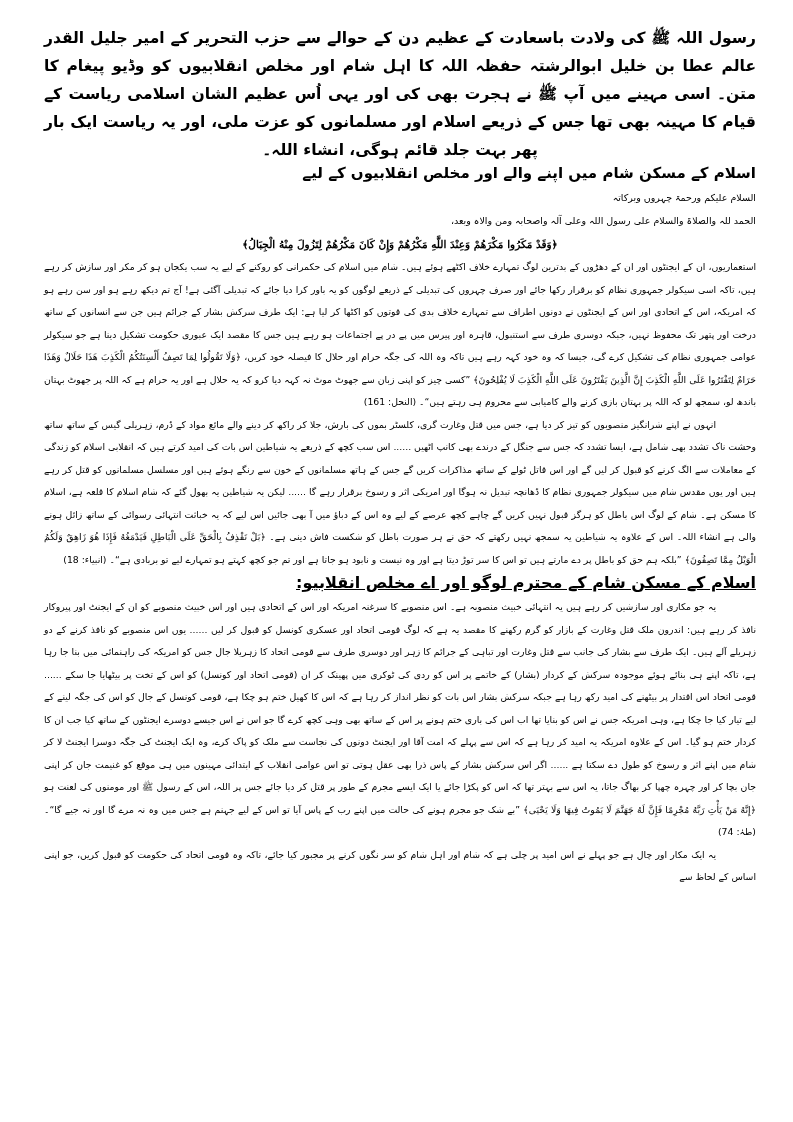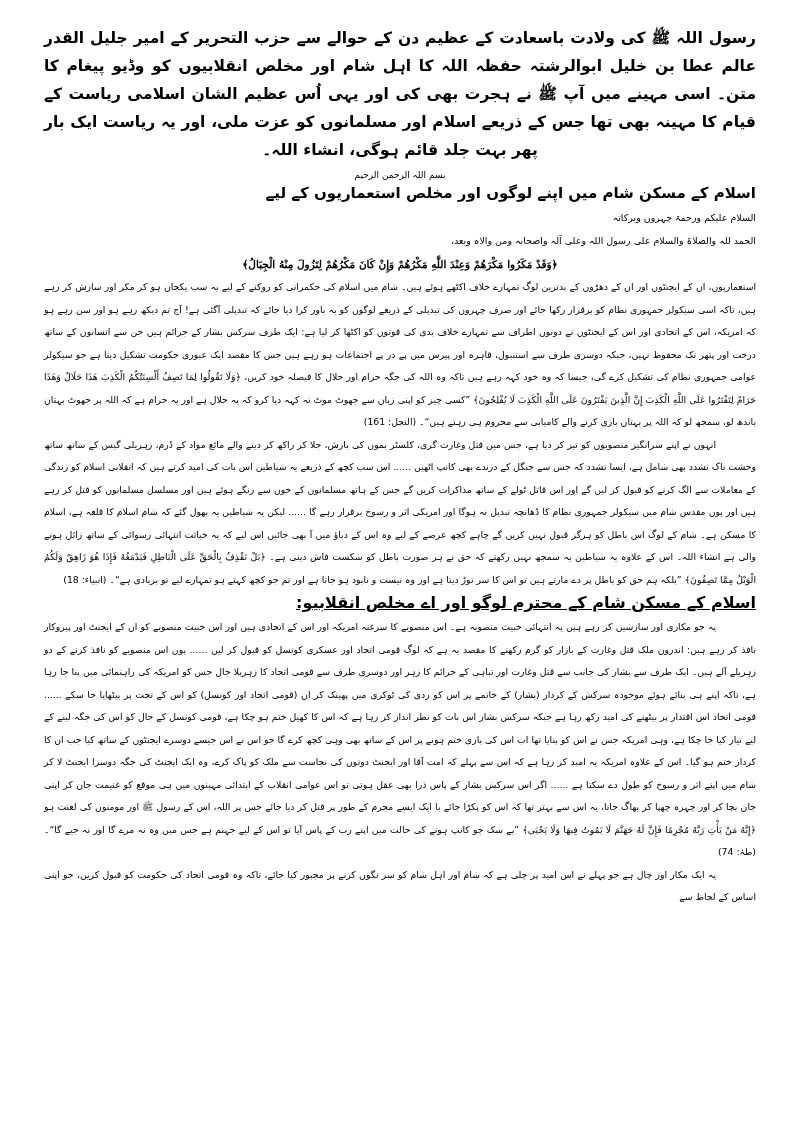--- a/index.html
+++ b/index.html
@@ -15,22 +15,21 @@
   .para.indent { text-indent: 40px; }
   .subhead { font-size: 16px; font-weight: bold; text-decoration: underline; margin: 2px 0 4px; }
   .ayah { font-family: "DejaVu Serif", serif; font-size: 9.3px; }
   .ref { direction: rtl; }
 </style>
 </head>
 <body>
 
 <div class="page">
   <p class="intro">رسول اللہ ﷺ کی ولادت باسعادت کے عظیم دن کے حوالے سے حزب التحریر کے امیر جلیل القدر عالم عطا بن خلیل ابوالرشتہ حفظہ اللہ کا اہل شام اور مخلص انقلابیوں کو وڈیو پیغام کا متن۔ اسی مہینے میں آپ ﷺ نے ہجرت بھی کی اور یہی اُس عظیم الشان اسلامی ریاست کے قیام کا مہینہ بھی تھا جس کے ذریعے اسلام اور مسلمانوں کو عزت ملی، اور یہ ریاست ایک بار پھر بہت جلد قائم ہوگی، انشاء اللہ۔</p>
-  <div class="bismillah">بسم اللہ الرحمن الرحیم</div>
-  <div class="title">اسلام کے مسکن شام میں اپنے لوگوں اور مخلص استعماریوں کے لیے</div>
+  <div class="title">اسلام کے مسکن شام میں اپنے والے اور مخلص انقلابیوں کے لیے</div>
   <div class="greet">السلام علیکم ورحمۃ چہروں وبرکاتہ</div>
   <div class="greet">الحمد للہ والصلاۃ والسلام علی رسول اللہ وعلی آلہ واصحابہ ومن والاہ وبعد،</div>
 
   <div class="ayah-line">﴿وَقَدْ مَكَرُوا مَكْرَهُمْ وَعِنْدَ اللَّهِ مَكْرُهُمْ وَإِنْ كَانَ مَكْرُهُمْ لِتَزُولَ مِنْهُ الْجِبَالُ﴾</div>
 
   <p class="para">
     <span>استعماریوں، ان کے ایجنٹوں اور ان کے دھڑوں کے بدترین لوگ تمہارے خلاف اکٹھے ہوئے ہیں۔ شام میں اسلام کی حکمرانی کو روکنے کے لیے یہ سب یکجان ہو کر مکر اور سازش کر رہے ہیں، تاکہ اسی سیکولر جمہوری نظام کو برقرار رکھا جائے اور صرف چہروں کی تبدیلی کے ذریعے لوگوں کو یہ باور کرا دیا جائے کہ تبدیلی آگئی ہے! آج تم دیکھ رہے ہو اور سن رہے ہو کہ امریکہ، اس کے اتحادی اور اس کے ایجنٹوں نے دونوں اطراف سے تمہارے خلاف بدی کی قوتوں کو اکٹھا کر لیا ہے: ایک طرف سرکش بشار کے جرائم ہیں جن سے انسانوں کے ساتھ درخت اور پتھر تک محفوظ نہیں، جبکہ دوسری طرف سے استنبول، قاہرہ اور پیرس میں پے در پے اجتماعات ہو رہے ہیں جس کا مقصد ایک عبوری حکومت تشکیل دینا ہے جو سیکولر عوامی جمہوری نظام کی تشکیل کرے گی، جیسا کہ وہ خود کہہ رہے ہیں تاکہ وہ اللہ کی جگہ حرام اور حلال کا فیصلہ خود کریں،</span>
     <span class="ayah">﴿وَلَا تَقُولُوا لِمَا تَصِفُ أَلْسِنَتُكُمُ الْكَذِبَ هَذَا حَلَالٌ وَهَذَا حَرَامٌ لِتَفْتَرُوا عَلَى اللَّهِ الْكَذِبَ إِنَّ الَّذِينَ يَفْتَرُونَ عَلَى اللَّهِ الْكَذِبَ لَا يُفْلِحُونَ﴾</span>
     <span>”کسی چیز کو اپنی زبان سے جھوٹ موٹ نہ کہہ دیا کرو کہ یہ حلال ہے اور یہ حرام ہے کہ اللہ پر جھوٹ بہتان باندھ لو، سمجھ لو کہ اللہ پر بہتان بازی کرنے والے کامیابی سے محروم ہی رہتے ہیں“۔</span>
     <span class="ref">(النحل: 161)</span>
@@ -41,18 +40,18 @@
     <span class="ayah">﴿بَلْ نَقْذِفُ بِالْحَقِّ عَلَى الْبَاطِلِ فَيَدْمَغُهُ فَإِذَا هُوَ زَاهِقٌ وَلَكُمُ الْوَيْلُ مِمَّا تَصِفُونَ﴾</span>
     <span>”بلکہ ہم حق کو باطل پر دے مارتے ہیں تو اس کا سر توڑ دیتا ہے اور وہ نیست و نابود ہو جاتا ہے اور تم جو کچھ کہتے ہو تمہارے لیے تو بربادی ہے“۔</span>
     <span class="ref">(انبیاء: 18)</span>
   </p>
 
   <div class="subhead">اسلام کے مسکن شام کے محترم لوگو اور اے مخلص انقلابیو:</div>
 
   <p class="para indent">
     <span>یہ جو مکاری اور سازشیں کر رہے ہیں یہ انتہائی خبیث منصوبہ ہے۔ اس منصوبے کا سرغنہ امریکہ اور اس کے اتحادی ہیں اور اس خبیث منصوبے کو ان کے ایجنٹ اور پیروکار نافذ کر رہے ہیں: اندرون ملک قتل وغارت کے بازار کو گرم رکھنے کا مقصد یہ ہے کہ لوگ قومی اتحاد اور عسکری کونسل کو قبول کر لیں ...... یوں اس منصوبے کو نافذ کرنے کے دو زہریلے آلے ہیں۔ ایک طرف سے بشار کی جانب سے قتل وغارت اور تباہی کے جرائم کا زہر اور دوسری طرف سے قومی اتحاد کا زہریلا جال جس کو امریکہ کی راہنمائی میں بنا جا رہا ہے، تاکہ اپنے ہی بنائے ہوئے موجودہ سرکش کے کردار (بشار) کے خاتمے پر اس کو ردی کی ٹوکری میں پھینک کر ان (قومی اتحاد اور کونسل) کو اس کے تخت پر بیٹھایا جا سکے ...... قومی اتحاد اس اقتدار پر بیٹھنے کی امید رکھ رہا ہے جبکہ سرکش بشار اس بات کو نظر انداز کر رہا ہے کہ اس کا کھیل ختم ہو چکا ہے، قومی کونسل کے جال کو اس کی جگہ لینے کے لیے تیار کیا جا چکا ہے، وہی امریکہ جس نے اس کو بنایا تھا اب اس کی باری ختم ہونے پر اس کے ساتھ بھی وہی کچھ کرے گا جو اس نے اس جیسے دوسرے ایجنٹوں کے ساتھ کیا جب ان کا کردار ختم ہو گیا۔ اس کے علاوہ امریکہ یہ امید کر رہا ہے کہ اس سے پہلے کہ امت آقا اور ایجنٹ دونوں کی نجاست سے ملک کو پاک کرے، وہ ایک ایجنٹ کی جگہ دوسرا ایجنٹ لا کر شام میں اپنے اثر و رسوخ کو طول دے سکتا ہے ...... اگر اس سرکش بشار کے پاس ذرا بھی عقل ہوتی تو اس عوامی انقلاب کے ابتدائی مہینوں میں ہی موقع کو غنیمت جان کر اپنی جان بچا کر اور چہرہ چھپا کر بھاگ جاتا، یہ اس سے بہتر تھا کہ اس کو پکڑا جائے یا ایک ایسے مجرم کے طور پر قتل کر دیا جائے جس پر اللہ، اس کے رسول ﷺ اور مومنوں کی لعنت ہو</span>
     <span class="ayah">﴿إِنَّهُ مَنْ يَأْتِ رَبَّهُ مُجْرِمًا فَإِنَّ لَهُ جَهَنَّمَ لَا يَمُوتُ فِيهَا وَلَا يَحْيَى﴾</span>
-    <span>”بے شک جو کانپ ہونے کی حالت میں اپنے رب کے پاس آیا تو اس کے لیے جہنم ہے جس میں وہ نہ مرے گا اور نہ جیے گا“۔</span>
+    <span>”بے شک جو مجرم ہونے کی حالت میں اپنے رب کے پاس آیا تو اس کے لیے جہنم ہے جس میں وہ نہ مرے گا اور نہ جیے گا“۔</span>
     <span class="ref">(طہٰ: 74)</span>
   </p>
 
   <p class="para indent">یہ ایک مکار اور چال ہے جو پہلے نے اس امید پر چلی ہے کہ شام اور اہل شام کو سر نگوں کرنے پر مجبور کیا جائے، تاکہ وہ قومی اتحاد کی حکومت کو قبول کریں، جو اپنی اساس کے لحاظ سے</p>
 </div>
 
 </body></html>

